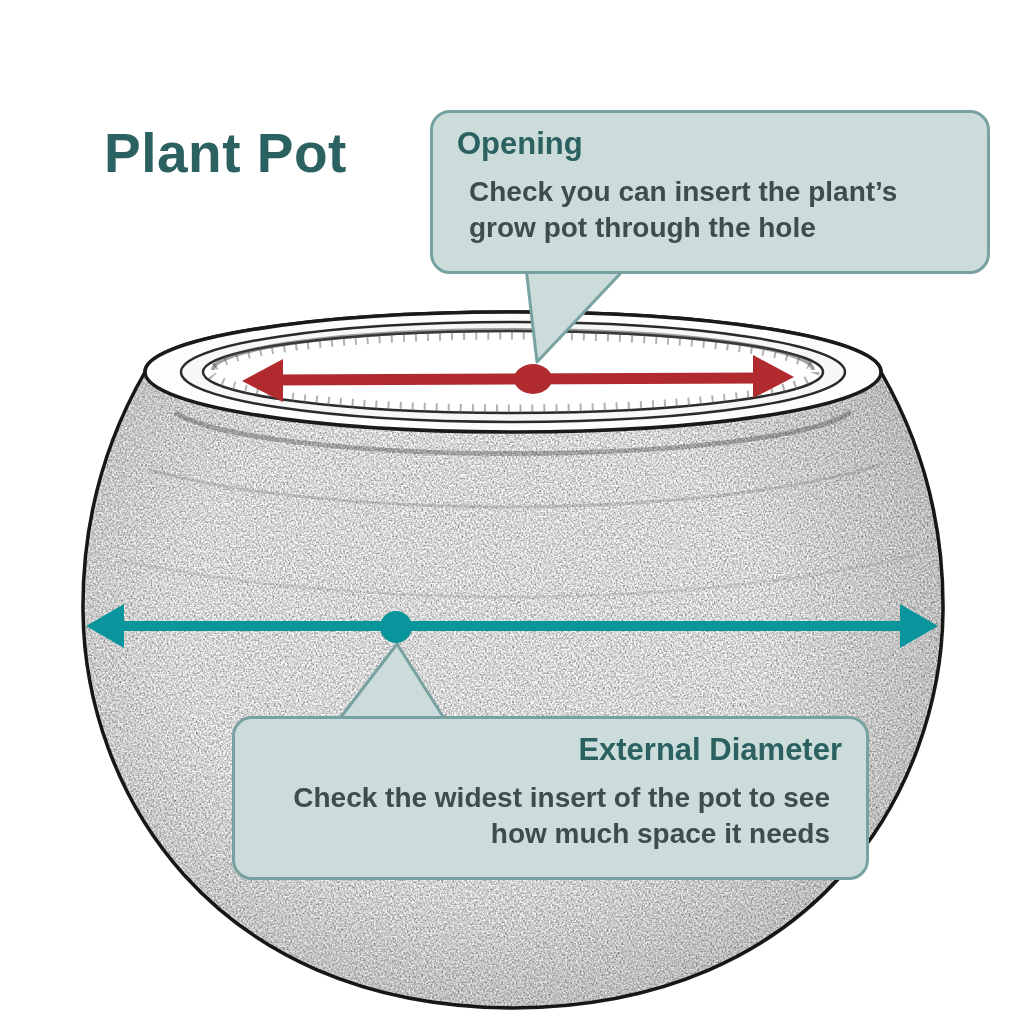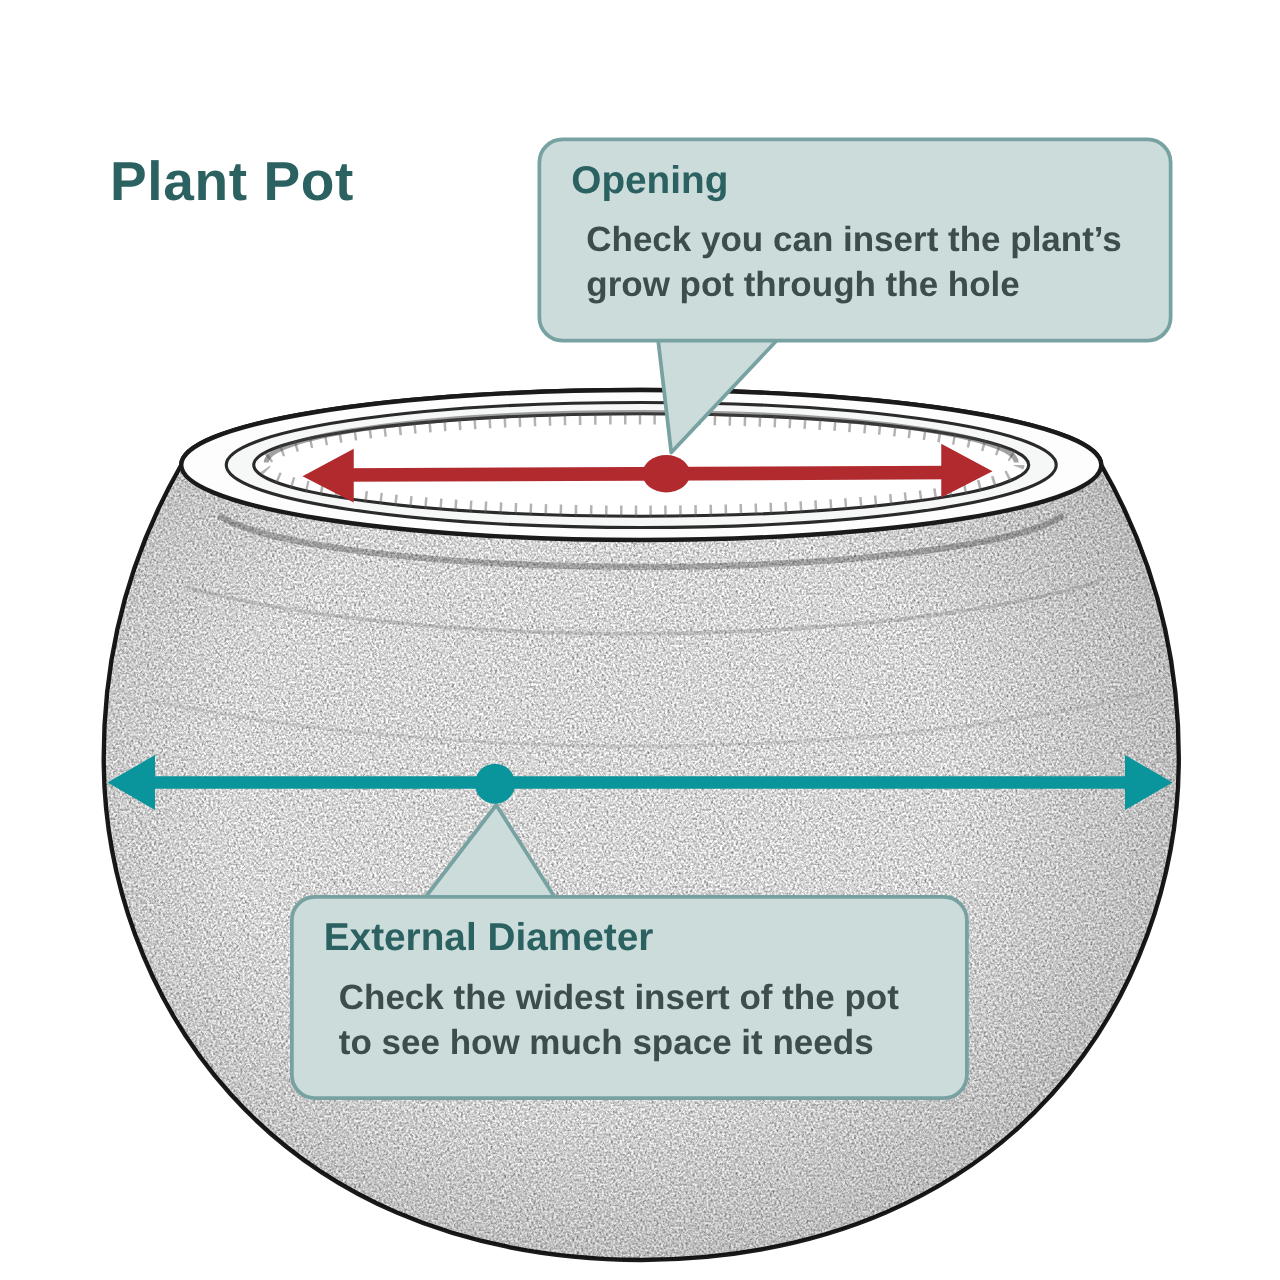--- a/index.html
+++ b/index.html
@@ -12,42 +12,42 @@
     --external-arrow:#0a949b;
     --pot-line:#1a1a1a;
   }
   html,body{margin:0;padding:0;background:#ffffff;}
   .stage{
     position:relative;width:1024px;height:1024px;background:#ffffff;
     overflow:hidden;font-family:"Liberation Sans",sans-serif;
   }
   .stage svg.diagram{position:absolute;left:0;top:0;}
   .page-title{
-    position:absolute;left:88px;top:118px;
-    font-size:44px;font-weight:bold;line-height:1.28;
+    position:absolute;left:104px;top:118px;
+    font-size:55px;font-weight:bold;line-height:1.28;
     color:var(--title-color);letter-spacing:0.5px;
   }
   .page-title span{display:block;}
   .callout{
     position:absolute;box-sizing:border-box;
     background:var(--callout-bg);
     border:3px solid var(--callout-border);
     border-radius:20px;
     padding:12px 24px 14px 24px;
   }
   .callout h2{
     margin:0 0 3px 0;font-size:31px;font-weight:bold;
     color:var(--callout-heading);line-height:1.2;
   }
   .callout p{
     margin:12px;font-size:28px;line-height:1.27;
     color:var(--callout-body);font-weight:600;
   }
-  .callout.opening{left:430px;top:110px;width:508px;}
-  .callout.external{left:232px;top:716px;width:543px;}
+  .callout.opening{left:430px;top:110px;width:560px;}
+  .callout.external{left:232px;top:716px;width:637px;text-align:right;}
 </style>
 </head>
 <body>
 
 <div class="stage">
 
   <svg class="diagram" width="1024" height="1024" viewBox="0 0 1024 1024" aria-hidden="true">
     <defs>
       <filter id="speckle" x="-2%" y="-2%" width="104%" height="104%">
         <feTurbulence type="fractalNoise" baseFrequency="0.55" numOctaves="3" seed="8"></feTurbulence>

